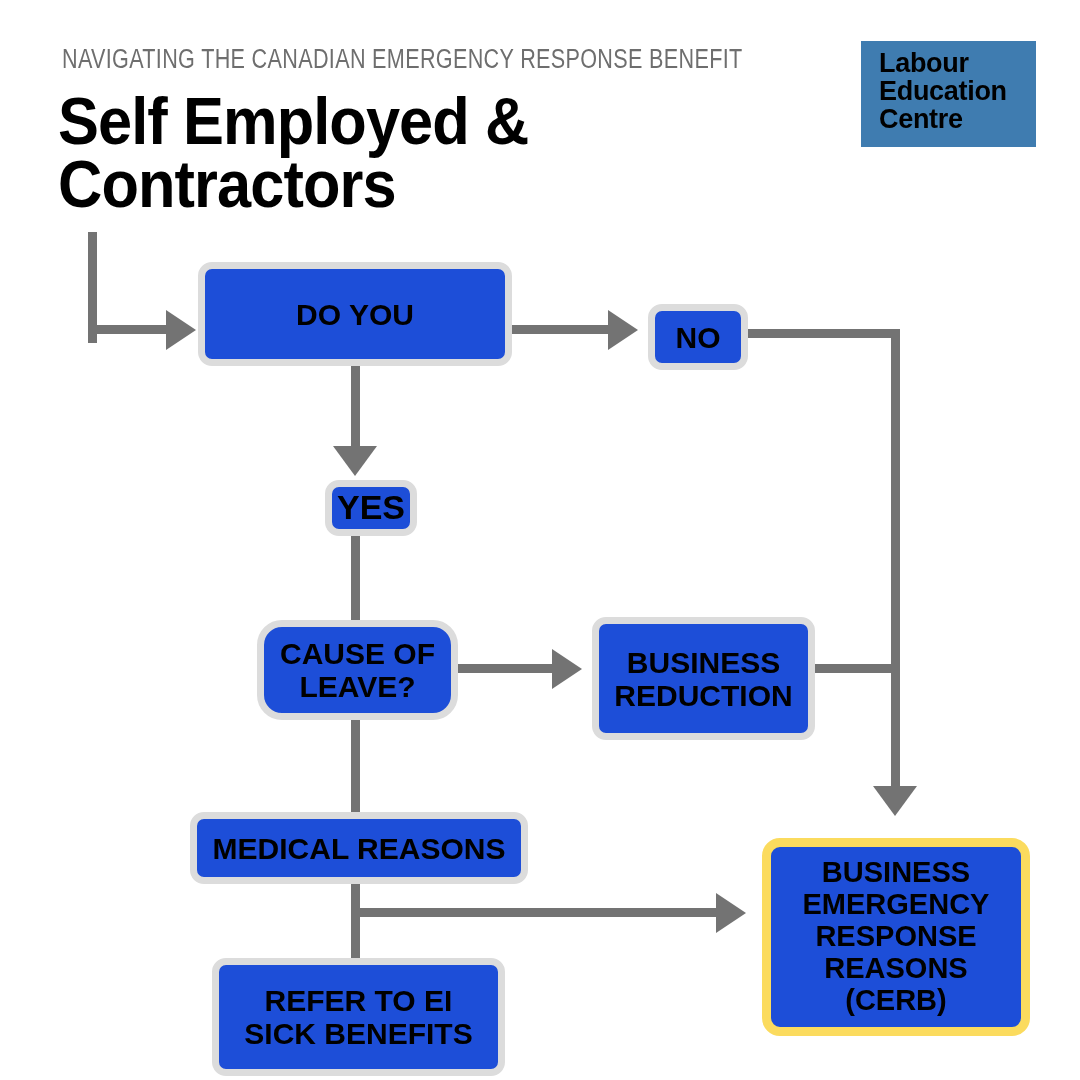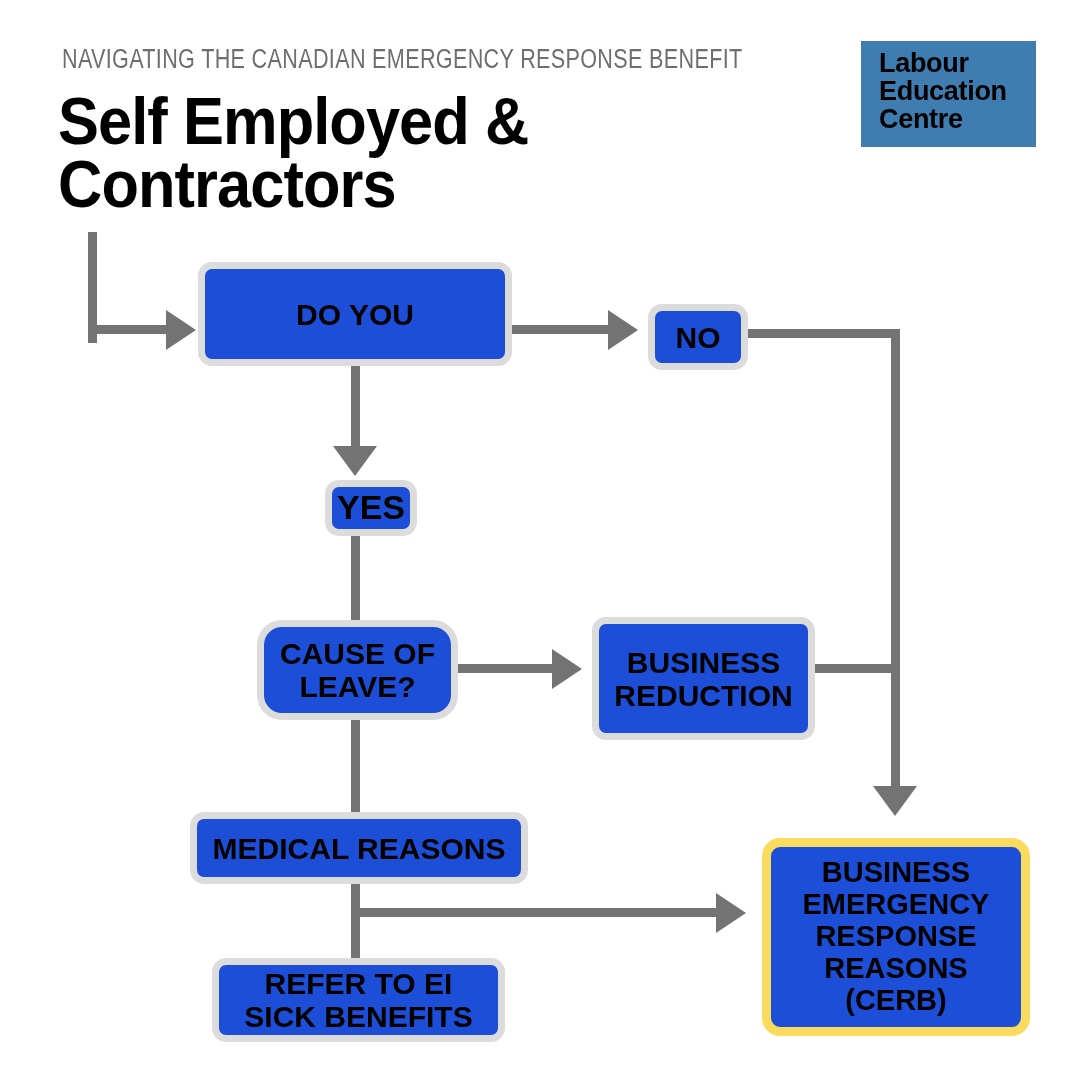--- a/index.html
+++ b/index.html
@@ -184,21 +184,21 @@
     <span class="txt">
       <span>BUSINESS</span><br>
       <span>REDUCTION</span>
     </span>
   </div>
 
   <div class="node" style="left:190px; top:812px; width:338px; height:72px; font-size:30px;">
     <span class="txt">MEDICAL REASONS</span>
   </div>
 
-  <div class="node" style="left:212px; top:958px; width:293px; height:84px; font-size:30px;">
+  <div class="node" style="left:212px; top:958px; width:293px; height:118px; font-size:30px;">
     <span class="txt">
       <span>REFER TO EI</span><br>
       <span>SICK BENEFITS</span>
     </span>
   </div>
 
   <div class="node accent" style="left:762px; top:838px; width:268px; height:198px; font-size:29px;">
     <span class="txt">
       <span>BUSINESS</span><br>
       <span>EMERGENCY</span><br>

